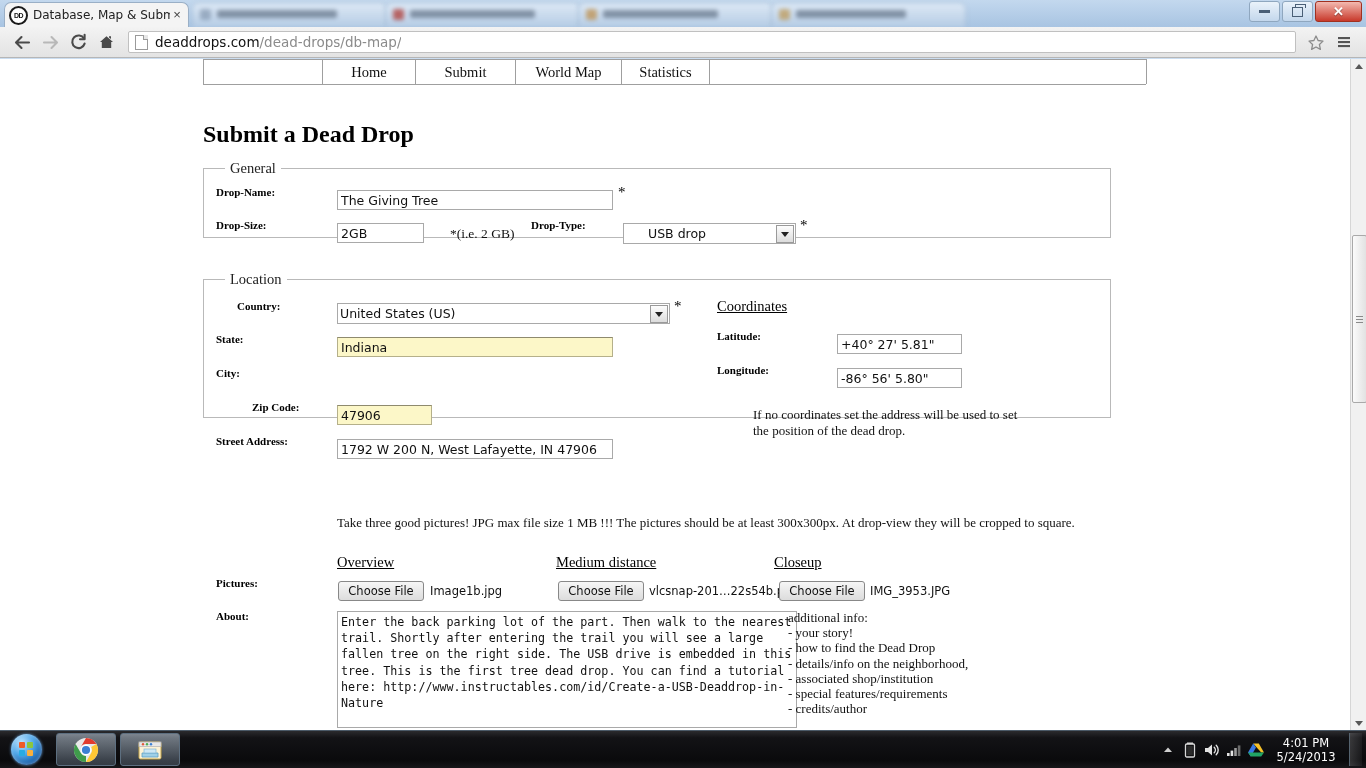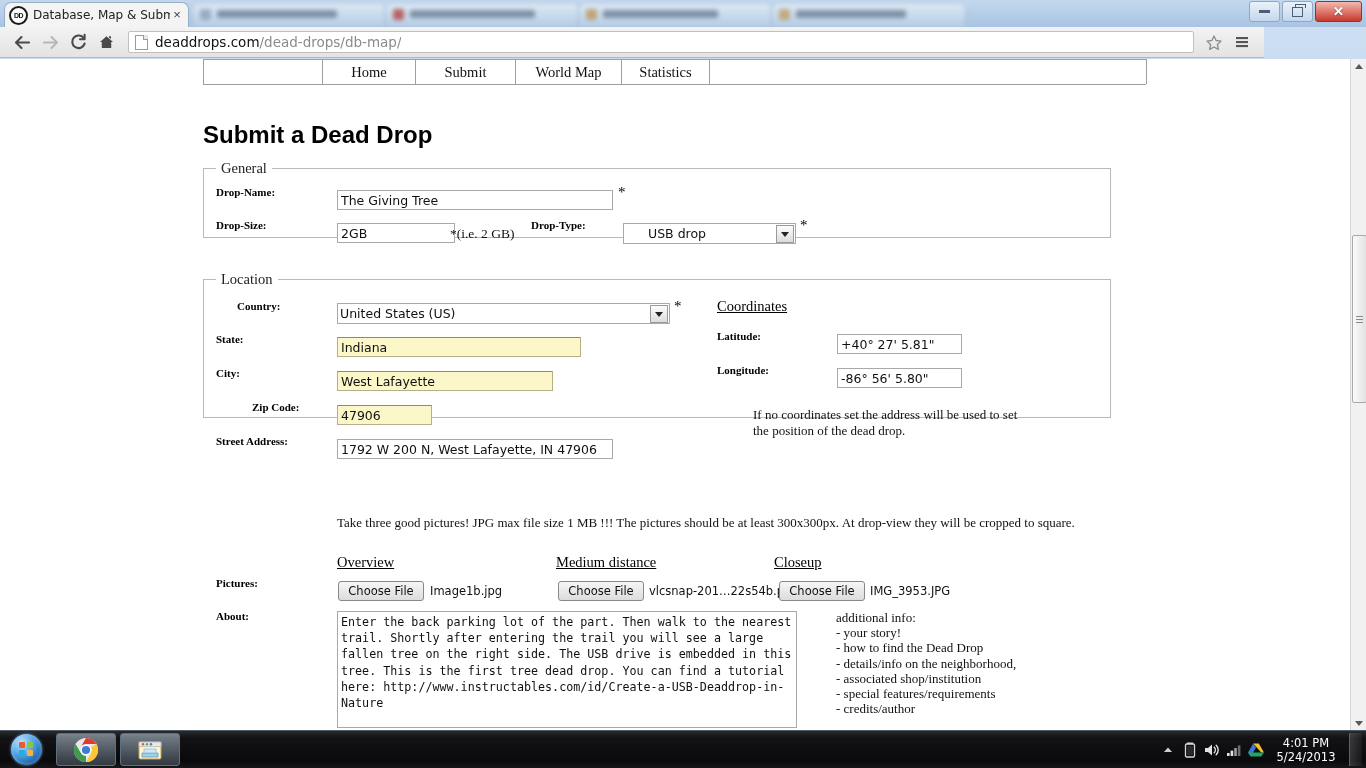--- a/index.html
+++ b/index.html
@@ -100,21 +100,21 @@
     position: relative;
   }
   .wc .restore-sq:before {
     content: ""; position: absolute; left: 2px; top: -4px;
     width: 9px; height: 3px; border: 1.5px solid #4a5f76; border-bottom: none;
   }
 
   
   #toolbar {
     position: absolute; left: 0; top: 27px;
-    width: 1264px; height: 31px;
+    width: 1366px; height: 31px;
     background: linear-gradient(to bottom, #f3f3f3, #e3e3e3);
     border-bottom: 1px solid #b6b6b6;
     display: flex; align-items: center;
     padding: 12px 8px; box-sizing: border-box;
   }
   .nav-btn {
     width: 28px; height: 26px;
     display: flex; align-items: center; justify-content: center;
     cursor: pointer; flex: 0 0 auto;
   }
@@ -179,35 +179,35 @@
     font-size: 14.5px; color: #111;
     cursor: pointer;
     margin-right: -1px;
   }
   .site-tab.empty { width: 120px; cursor: default; }
   .site-tab.spacer { flex: 1 1 auto; cursor: default; }
 
   
   #page-title {
     position: absolute; left: 203px; top: 46px;
-    font-family: Liberation Sans, sans-serif;
+    font-family: Liberation Serif, serif;
     font-size: 24px; font-weight: bold; color: #000;
   }
 
   
   fieldset.box {
     position: absolute;
     border: 1px solid #b9b9b9;
     margin: 0; padding: 0;
     background: #fff;
   }
   fieldset.box > legend {
     font-family: "Liberation Serif", serif;
     font-size: 14.5px; color: #222;
-    padding: 0 5px; margin-left: 12px;
+    padding: 0 5px; margin-left: 21px;
   }
   #fs-general  { left: 203px; top: 101px;  width: 906px; height: 76px; }
   #fs-location { left: 203px; top: 212px;  width: 906px; height: 145px; }
   #fs-desc     { left: 203px; top: 432px;  width: 906px; height: 242px; }
 
   .flabel {
     position: absolute;
     font-family: "Liberation Serif", serif;
     font-size: 11px; font-weight: bold; color: #000;
     white-space: nowrap;
@@ -518,21 +518,21 @@
 
       <fieldset class="box" id="fs-general">
         <legend>General</legend>
       </fieldset>
 
       <label class="flabel" style="left:216px; top:127px;">Drop-Name:</label>
       <input class="tin" style="left: 337px; top: 131px; width: 276px;" type="text" value="The Giving Tree">
       <span class="star" style="left:618px; top:125px;">*</span>
 
       <label class="flabel" style="left:216px; top:160px;">Drop-Size:</label>
-      <input class="tin" style="left: 337px; top: 164px; width: 118px;" type="text" value="2GB">
+      <input class="tin" style="left: 337px; top: 164px; width: 87px;" type="text" value="2GB">
       <span class="ftext" style="left:450px; top:167px;">*(i.e. 2 GB)</span>
       <label class="flabel" style="left:531px; top:160px;">Drop-Type:</label>
       <div class="sel-wrap" style="left:623px; top:164px; width:173px; height:21px;">
         <select class="sel" style="left:0; top:0; width:173px;padding-left:24px;">
           <option>USB drop</option>
         </select>
         <span class="sel-arrow">
             <i></i>
           </span>
       </div>
@@ -547,24 +547,23 @@
         <select class="sel" style="left:0; top:0; width:333px;">
           <option>United States (US)</option>
         </select>
         <span class="sel-arrow">
             <i></i>
           </span>
       </div>
       <span class="star" style="left:674px; top:239px;">*</span>
 
       <label class="flabel" style="left:216px; top:274px;">State:</label>
-      <input class="tin autofill" style="left: 337px; top: 278px; width: 244px;" type="text" value="Indiana">
+      <input class="tin autofill" style="left: 337px; top: 278px; width: 276px;" type="text" value="Indiana">
 
       <label class="flabel" style="left:216px; top:308px;">City:</label>
-      <input class="tin autofill" style="left: 337px; top: 312px; width: 216px;" type="text" value="West Lafayette">
 
       <label class="flabel" style="left:216px; top:342px;margin-left:36px;">Zip Code:</label>
       <input class="tin autofill" style="left: 337px; top: 346px; width: 95px;" type="text" value="47906">
 
       <label class="flabel" style="left:216px; top:376px;">Street Address:</label>
       <input class="tin" style="left: 337px; top: 380px; width: 276px;" type="text" value="1792 W 200 N, West Lafayette, IN 47906">
 
       <div class="ulabel" style="left:717px; top:239px;">Coordinates</div>
 
       <label class="flabel" style="left:717px; top:271px;">Latitude:</label>
@@ -589,21 +588,21 @@
 
       <div class="filebtn" style="left:558px; top:522px; width:86px;">Choose File</div>
       <div class="filename" style="left:649px; top:525px;">vlcsnap-201…22s54b.p</div>
 
       <div class="filebtn" style="left:779px; top:522px; width:86px;">Choose File</div>
       <div class="filename" style="left:870px; top:525px;">IMG_3953.JPG</div>
 
       <label class="flabel" style="left:216px; top:551px;">About:</label>
       <textarea class="about" style="left: 337px; top: 552px; width: 460px; height: 117px;">Enter the back parking lot of the part. Then walk to the nearest trail. Shortly after entering the trail you will see a large fallen tree on the right side. The USB drive is embedded in this tree. This is the first tree dead drop. You can find a tutorial here: http://www.instructables.com/id/Create-a-USB-Deaddrop-in-Nature</textarea>
 
-      <div id="addl-info" style="left:836px; top:551px;">
+      <div id="addl-info" style="left:788px; top:551px;">
         <div>additional info:</div>
         <div>- your story!</div>
         <div>- how to find the Dead Drop</div>
         <div>- details/info on the neighborhood,</div>
         <div>- associated shop/institution</div>
         <div>- special features/requirements</div>
         <div>- credits/author</div>
       </div>
 
     </div>

